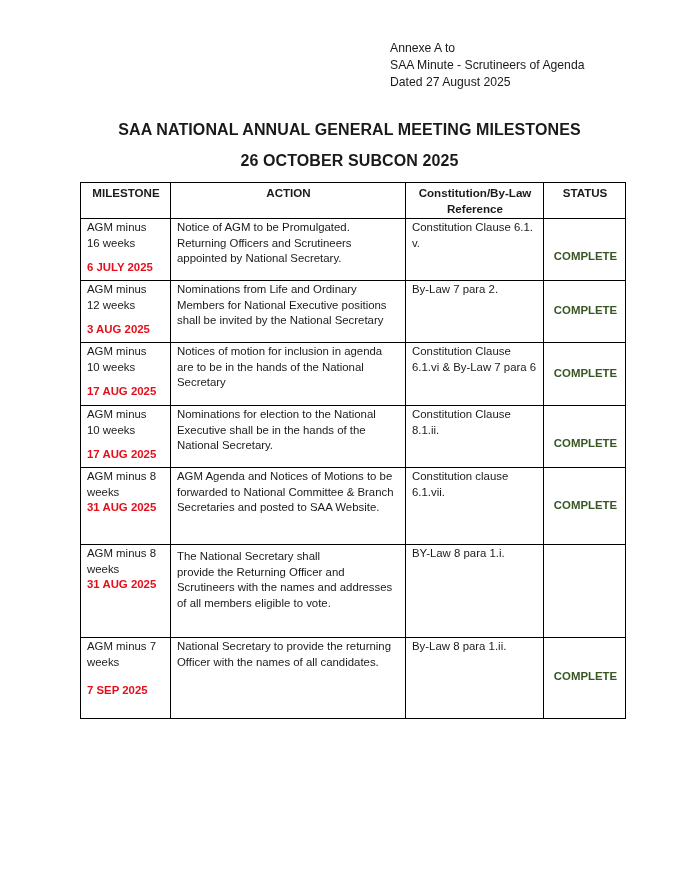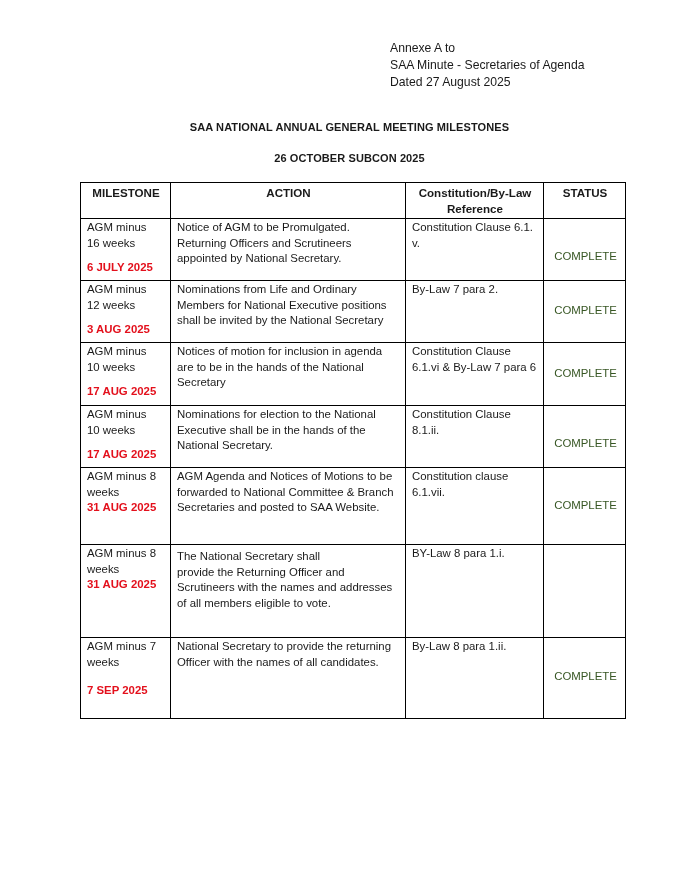--- a/index.html
+++ b/index.html
@@ -7,53 +7,53 @@
     width: 699px; height: 894px; position: relative; overflow: hidden;
     font-family: "Liberation Sans", sans-serif; color: #1a1a1a;
   }
   .annex {
     position: absolute; left: 390px; top: 40px;
     font-size: 12.2px; line-height: 17px;
   }
   .annex div { white-space: nowrap; }
   .title {
     position: absolute; left: 0; width: 699px; text-align: center;
-    font-weight: bold; font-size: 11px; letter-spacing: 0.1px;
+    font-weight: bold; font-size: 16px; letter-spacing: 0.1px;
   }
   .title.t1 { top: 121px; }
   .title.t2 { top: 152px; }
   table {
     position: absolute; left: 80px; top: 182px;
     border-collapse: collapse; table-layout: fixed; width: 545px;
     font-size: 11.4px; line-height: 15.5px;
   }
   td, th {
     border: 1.3px solid #000; vertical-align: top; padding: 1px 5px 2px 6px;
     position: relative;
   }
   th { font-weight: bold; text-align: center; padding-top: 2px; font-size: 11.6px; }
   col.c1 { width: 90px; }
   col.c2 { width: 235px; }
   col.c3 { width: 138px; }
   col.c4 { width: 82px; }
   .ms-date { color: #e3101c; font-weight: bold; display: block; }
   .status {
-    color: #375623; font-weight: normal; text-align: center;
+    color: #375623; font-weight: bold; text-align: center;
     vertical-align: middle; padding-left: 4px; padding-right: 2px;
   }
   .status.low { vertical-align: top; }
   .status .slot { display: block; }
   .cell-action { padding-left: 6px; }
 </style>
 </head>
 <body>
 
 <div class="annex">
   <div>Annexe A to</div>
-  <div>SAA Minute - Secretaries of Agenda</div>
+  <div>SAA Minute - Scrutineers of Agenda</div>
   <div>Dated 27 August 2025</div>
 </div>
 
 <div class="title t1">SAA NATIONAL ANNUAL GENERAL MEETING MILESTONES</div>
 <div class="title t2">26 OCTOBER SUBCON 2025</div>
 
 <table>
   <colgroup>
       <col class="c1">
       <col class="c2">

